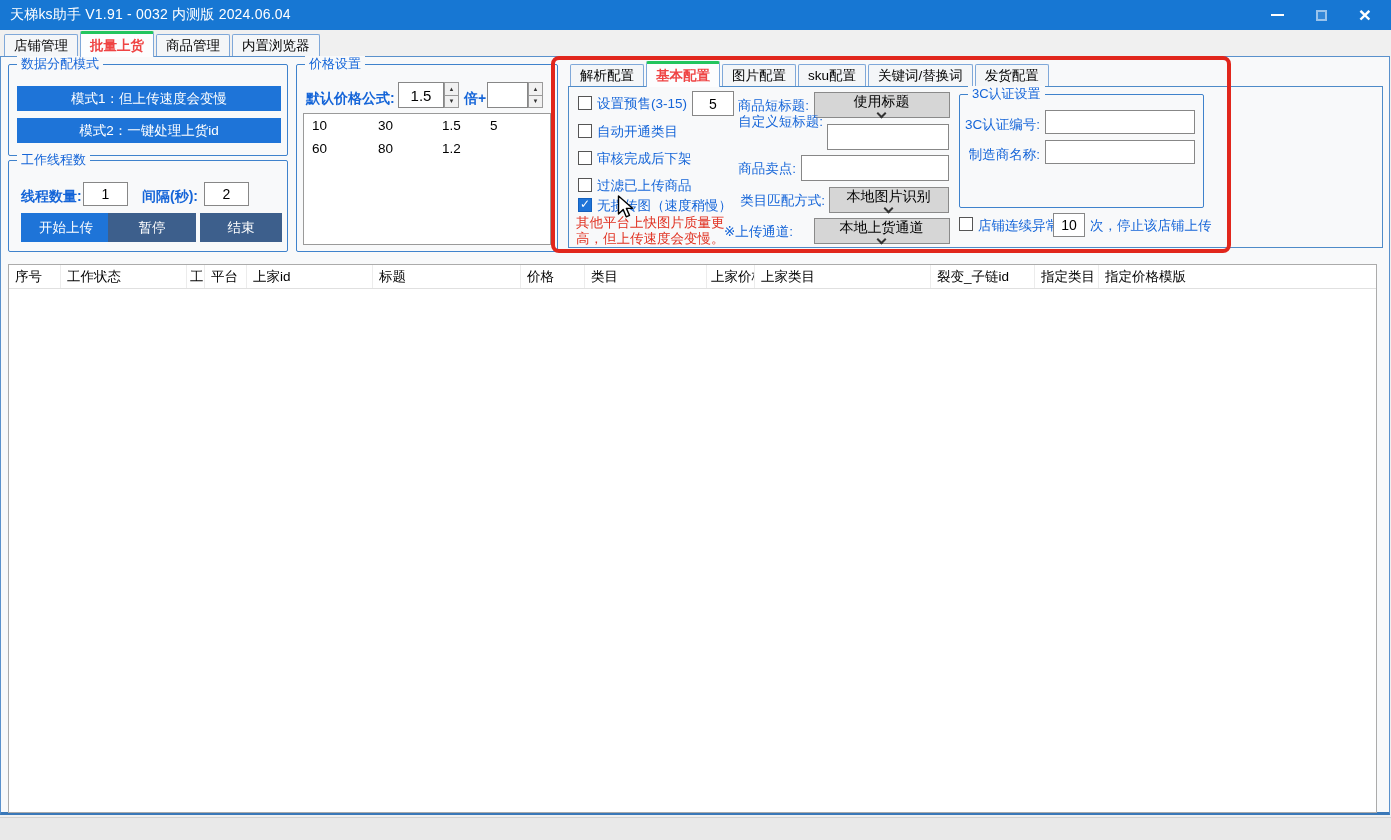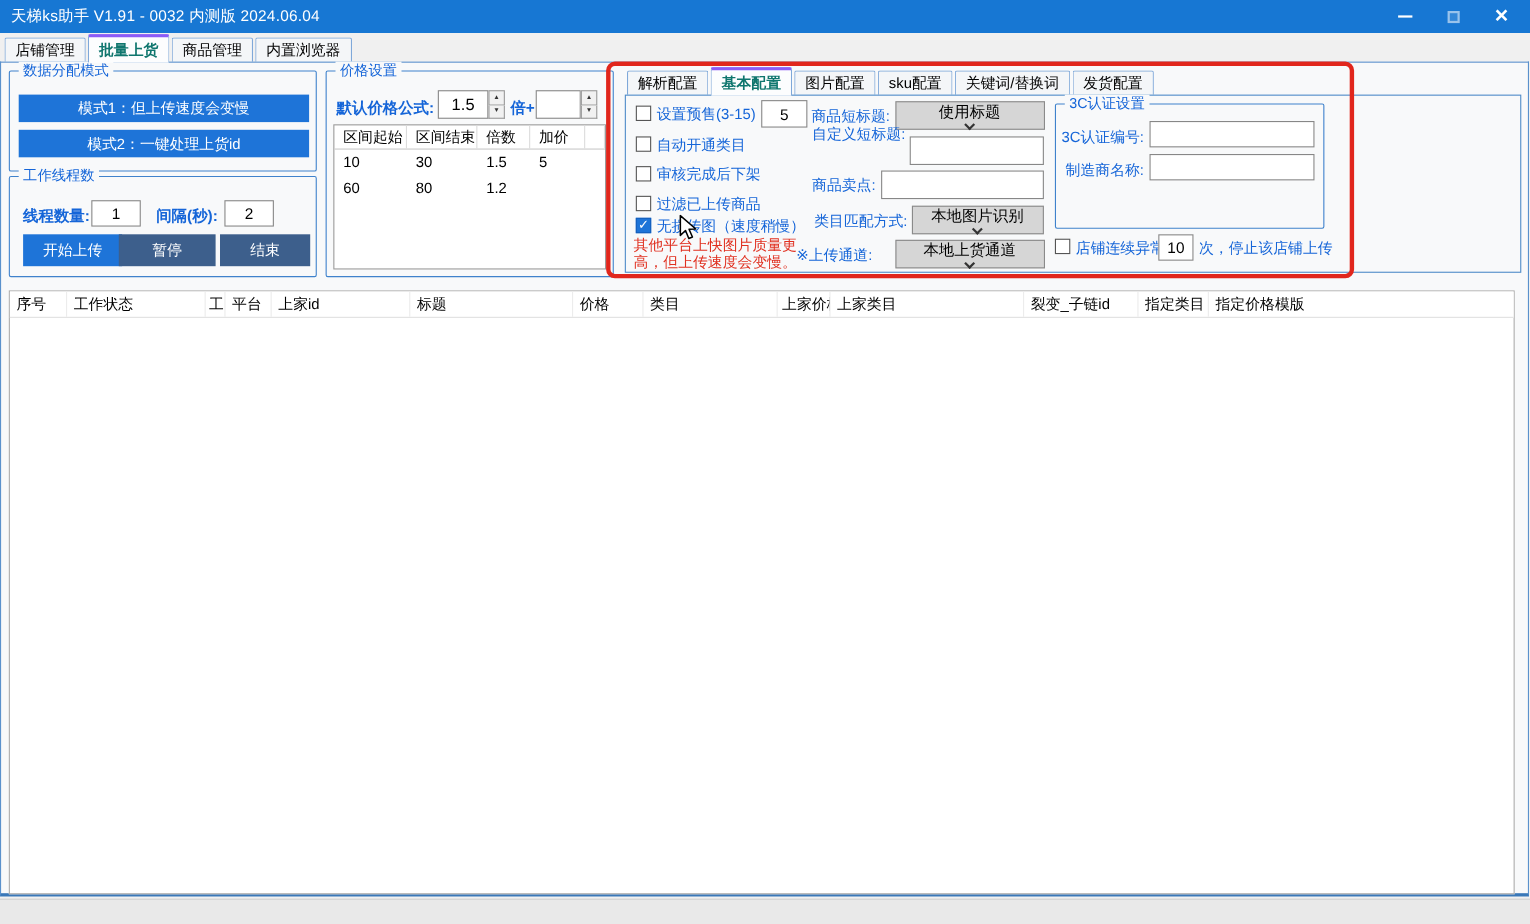--- a/index.html
+++ b/index.html
@@ -13,21 +13,21 @@
   .tb-title { color:#fff; font-weight:normal; font-size:14px; margin-left:10px; letter-spacing:.2px; }
   .tb-btns { position:absolute; right:4px; top:0; height:30px; display:flex; }
   .tb-btn { width:44px; height:30px; display:flex; align-items:center; justify-content:center; }
   .ic-min { width:13px; height:2px; background:#fff; }
   .ic-max { width:11px; height:11px; border:2px solid rgba(255,255,255,.5); background:rgba(255,255,255,.12); }
   .ic-close { color:#fff; font-size:21px; line-height:1; font-weight:bold; margin-top:-2px; }
 
   
   .tabstrip { position:absolute; display:flex; gap:2px; align-items:flex-end; }
   .tab { background:#f4f6f8; border:1px solid #7fa8d9; border-bottom:none; padding:0 9px; height:23px; display:flex; align-items:center; font-size:13.5px; color:#000; border-radius:2px 2px 0 0; }
-  .tab.active { background:#fcfdfe; color:#0f766e; font-weight:bold; height:26px; border-top:3px solid #8b5cf6; z-index:2; }
+  .tab.active { background:#fcfdfe; color:#ef4444; font-weight:bold; height:26px; border-top:3px solid #22c55e; z-index:2; }
 
   .page { position:absolute; left:0; top:56px; width:1390px; height:759px; background:#f8f9fa; border:1px solid #5a91cc; border-bottom:3px solid #3a78b8; }
 
   .grp { position:absolute; border:1px solid #3f82cc; border-radius:2px; }
   .gt { position:absolute; top:-9px; left:8px; background:#f8f9fa; padding:0 4px; font-size:13px; color:#1565d8; line-height:16px; white-space:nowrap; }
 
   .bb { position:absolute; background:#1e74d8; color:#fff; display:flex; align-items:center; justify-content:center; font-size:13.5px; border:none; cursor:default; white-space:nowrap; }
   .bd { background:#3d5f8c; }
 
   .ip { position:absolute; border:1px solid #878787; background:#fff; font-size:14px; color:#000; text-align:center; font-family:inherit; }
@@ -120,27 +120,20 @@
         <span>▼</span>
       </div>
     <div class="lbl b" style="left:167px; top:25px;">倍+</div>
     <input class="ip tl" style="left: 190px; top: 17px; width: 41px; height: 26px;" value="">
     <div class="spin" style="left:231px; top:17px; height:26px;">
         <span>▲</span>
         <span>▼</span>
       </div>
 
     <div class="ptable" style="left:6px; top:48px; width:248px; height:132px;">
-      <div class="prow h">
-        <div class="pc" style="width:66px;">区间起始</div>
-        <div class="pc" style="width:64px;">区间结束</div>
-        <div class="pc" style="width:48px;">倍数</div>
-        <div class="pc" style="width:50px;">加价</div>
-        <div class="pc fill"></div>
-      </div>
       <div class="prow">
         <div class="pc" style="width:66px;">10</div>
         <div class="pc" style="width:64px;">30</div>
         <div class="pc" style="width:48px;">1.5</div>
         <div class="pc" style="width:50px;">5</div>
       </div>
       <div class="prow">
         <div class="pc" style="width:66px;">60</div>
         <div class="pc" style="width:64px;">80</div>
         <div class="pc" style="width:48px;">1.2</div>

